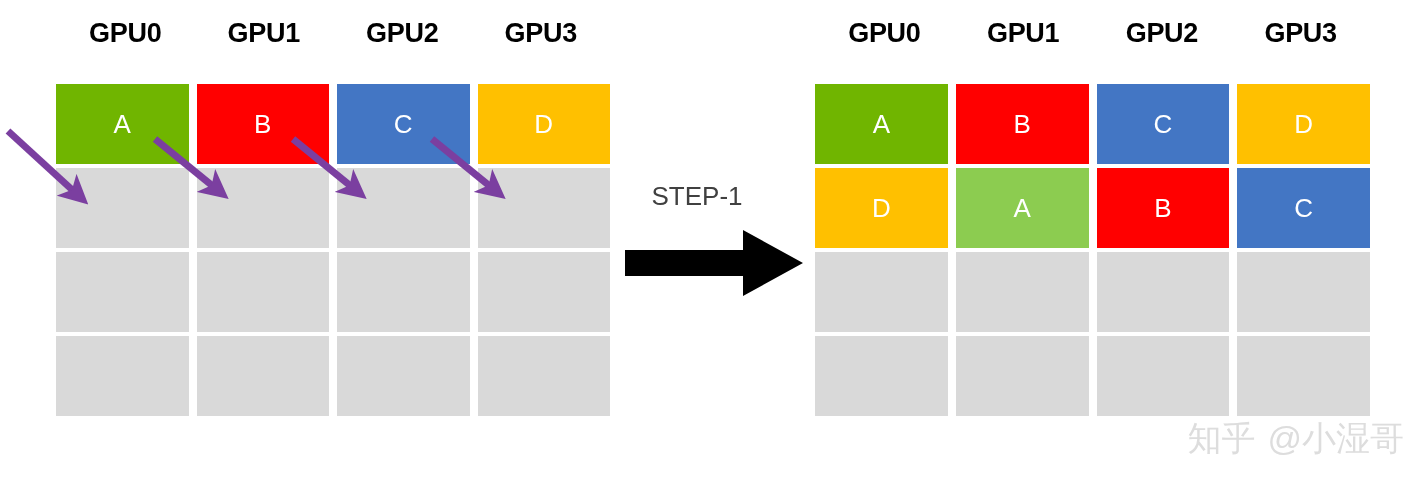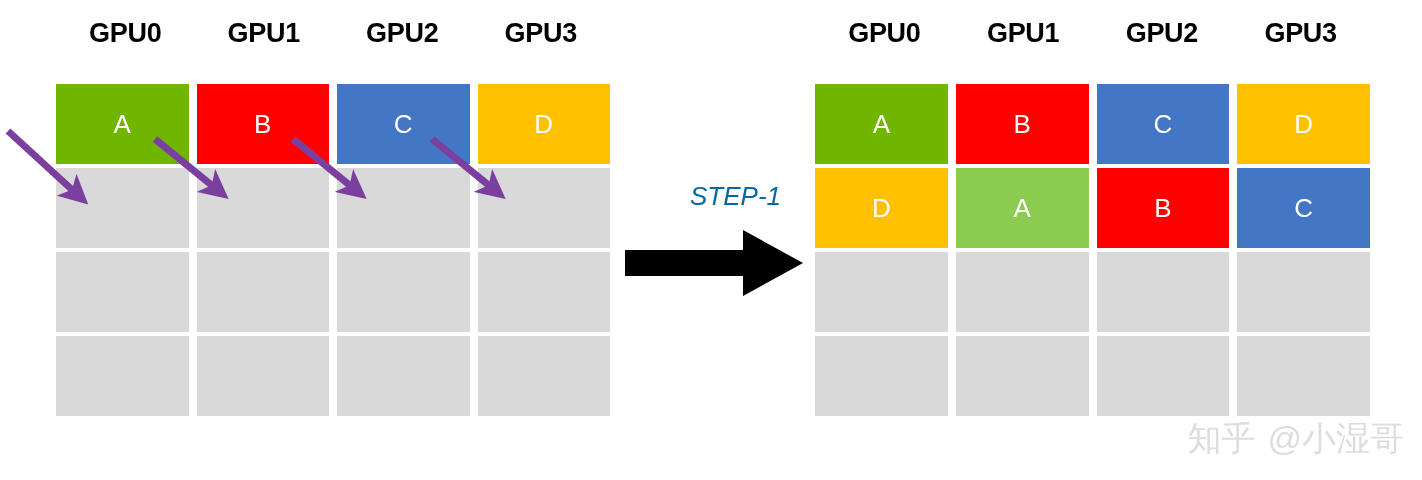--- a/index.html
+++ b/index.html
@@ -84,26 +84,25 @@
     left: 613px;
     top: 180px;
     width: 200px;
     height: 120px;
   }
   .step-label {
     position: absolute;
     left: 0;
     top: 0;
     width: 168px;
-    text-align: right;
+    text-align: center;
     font-size: 26px;
-    color: #0369a1;
+    color: #404040;
     line-height: 32px;
     white-space: nowrap;
-    font-style: italic;
   }
   .step-arrow {
     position: absolute;
     left: 12px;
     top: 48px;
   }
 
   
   .arrows-overlay {
     position: absolute;

